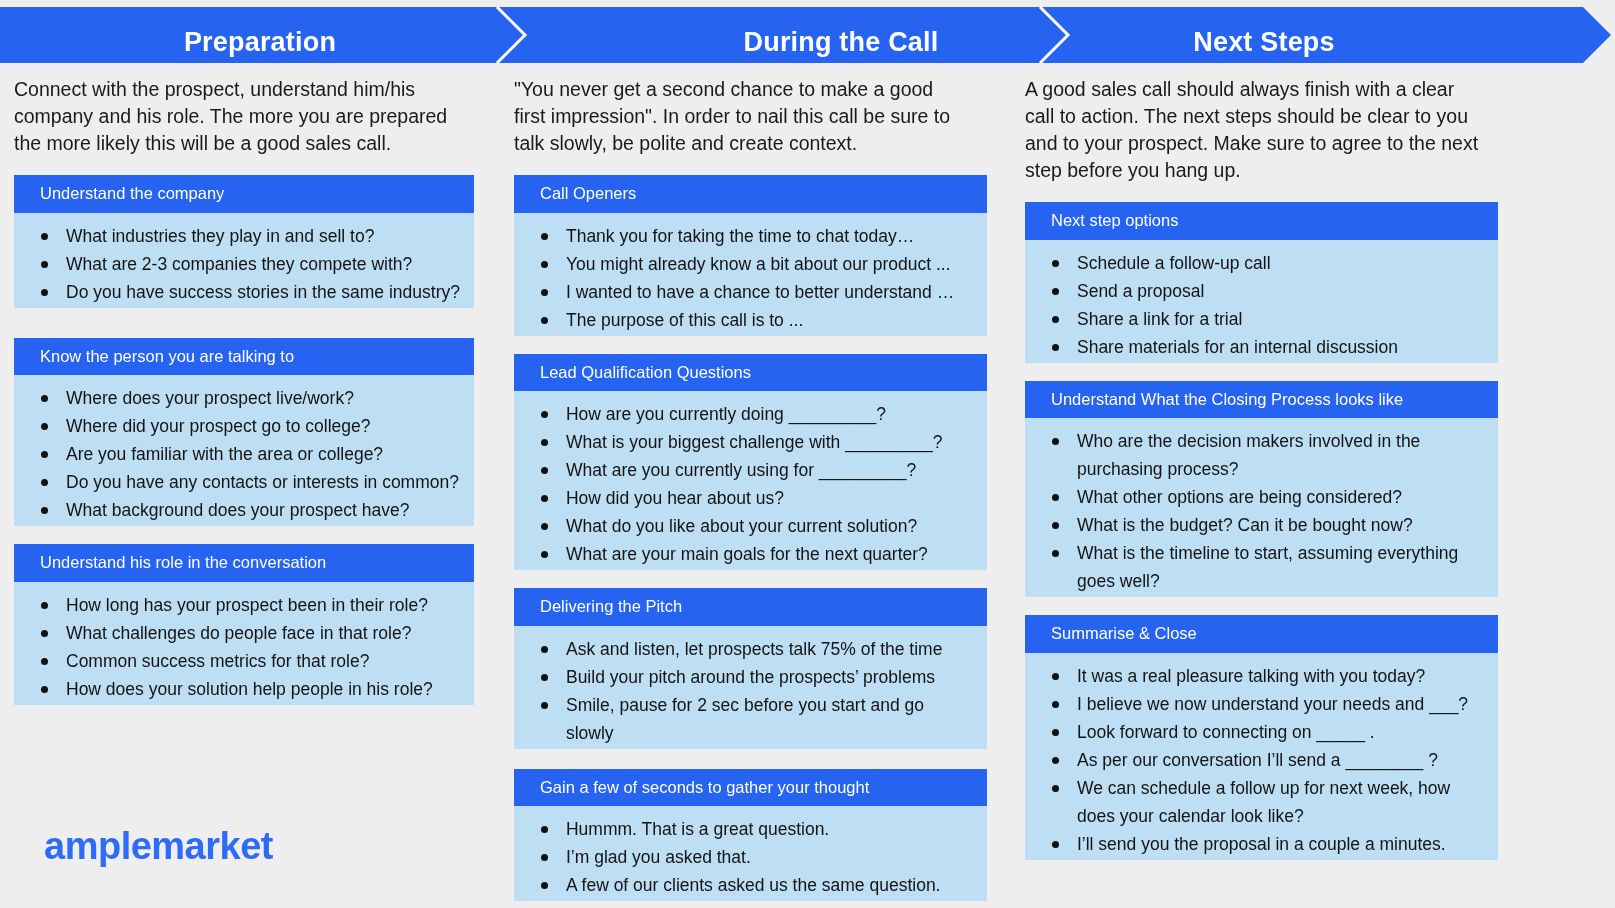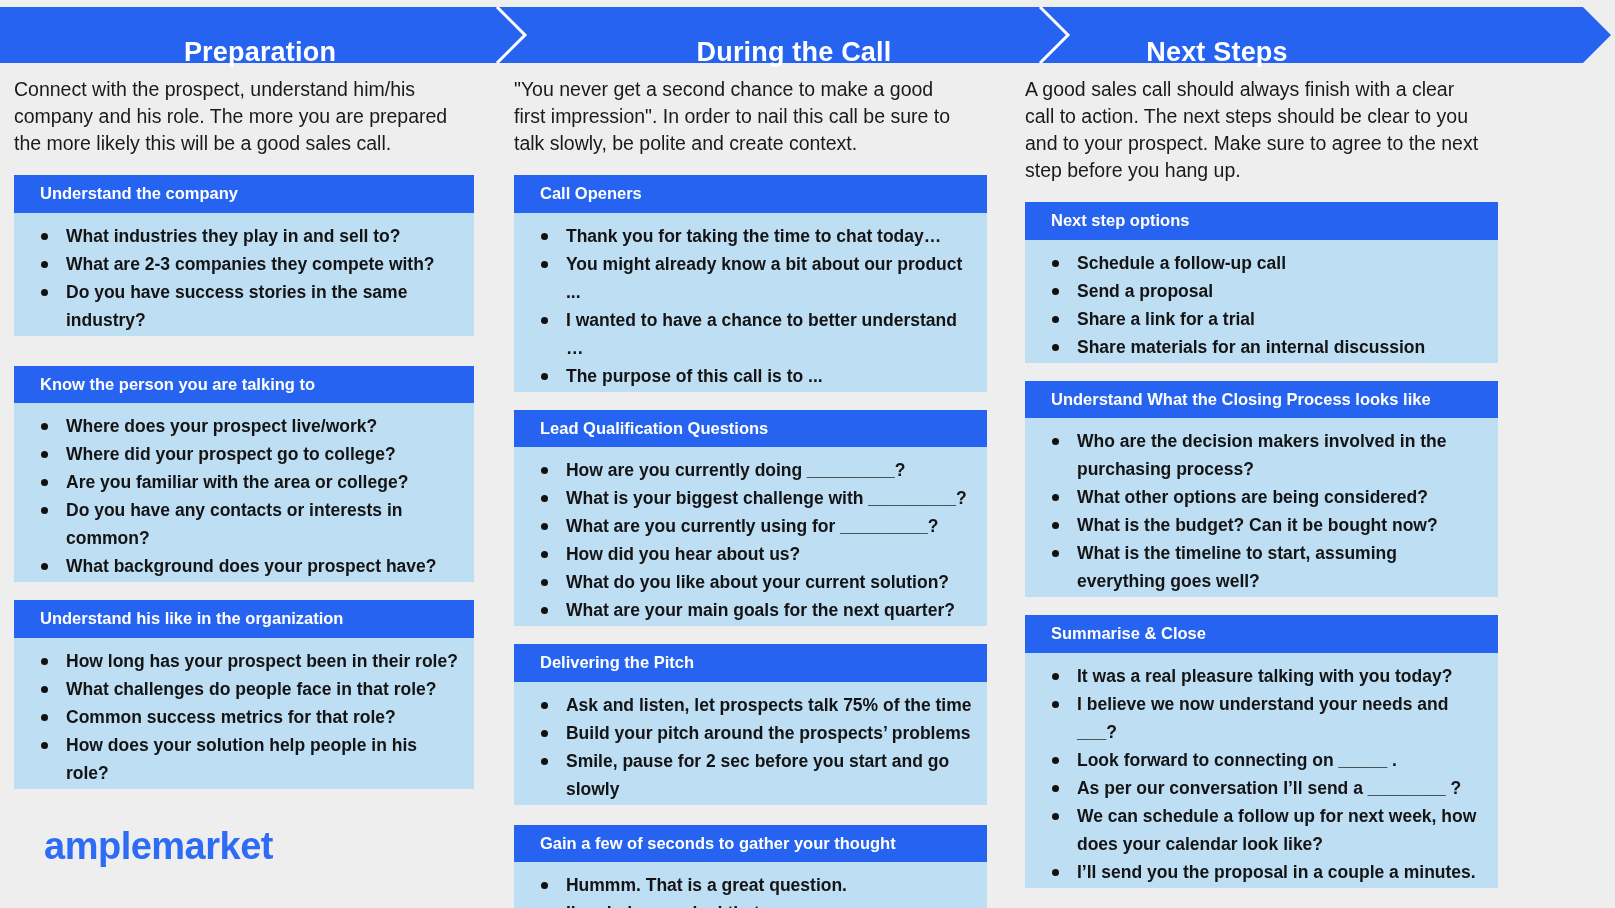--- a/index.html
+++ b/index.html
@@ -20,25 +20,26 @@
     left: 0;
     top: 7px;
     width: 1615px;
     height: 56px;
   }
   .header-banner svg { display: block; }
 
   .header-titles {
     position: absolute;
     left: 0;
-    top: 24px;
+    top: 14px;
     width: 1378px;
     height: 56px;
     display: flex;
     pointer-events: none;
+    gap: 47px;
   }
   .header-title {
     flex: 1 1 0;
     display: flex;
     align-items: center;
     justify-content: center;
     color: #ffffff;
     font-size: 27px;
     font-weight: bold;
     letter-spacing: 0.2px;
@@ -74,21 +75,20 @@
     margin-bottom: 0;
   }
   .col-1 .intro { width: 458px; }
   .col-2 .intro { width: 448px; }
   .col-3 .intro { width: 460px; }
 
   
   .card {
     background: #bedef4;
     width: 100%;
-    font-weight: bold;
   }
   .card-header {
     background: #2563f0;
     color: #ffffff;
     font-size: 16.5px;
     line-height: 1;
     padding: 10px 0 11px 26px;
   }
   .card-body {
     padding: 9px 14px 2px 14px;
@@ -167,21 +167,21 @@
           <li><span class="bullet"></span><span>Where does your prospect live/work?</span></li>
           <li><span class="bullet"></span><span>Where did your prospect go to college?</span></li>
           <li><span class="bullet"></span><span>Are you familiar with the area or college?</span></li>
           <li><span class="bullet"></span><span>Do you have any contacts or interests in common?</span></li>
           <li><span class="bullet"></span><span>What background does your prospect have?</span></li>
         </ul>
       </div>
     </div>
 
     <div class="card" style="margin-top:18px;">
-      <div class="card-header">Understand his like in the organization</div>
+      <div class="card-header">Understand his role in the conversation</div>
       <div class="card-body">
         <ul>
           <li><span class="bullet"></span><span>How long has your prospect been in their role?</span></li>
           <li><span class="bullet"></span><span>What challenges do people face in that role?</span></li>
           <li><span class="bullet"></span><span>Common success metrics for that role?</span></li>
           <li><span class="bullet"></span><span>How does your solution help people in his role?</span></li>
         </ul>
       </div>
     </div>
 

